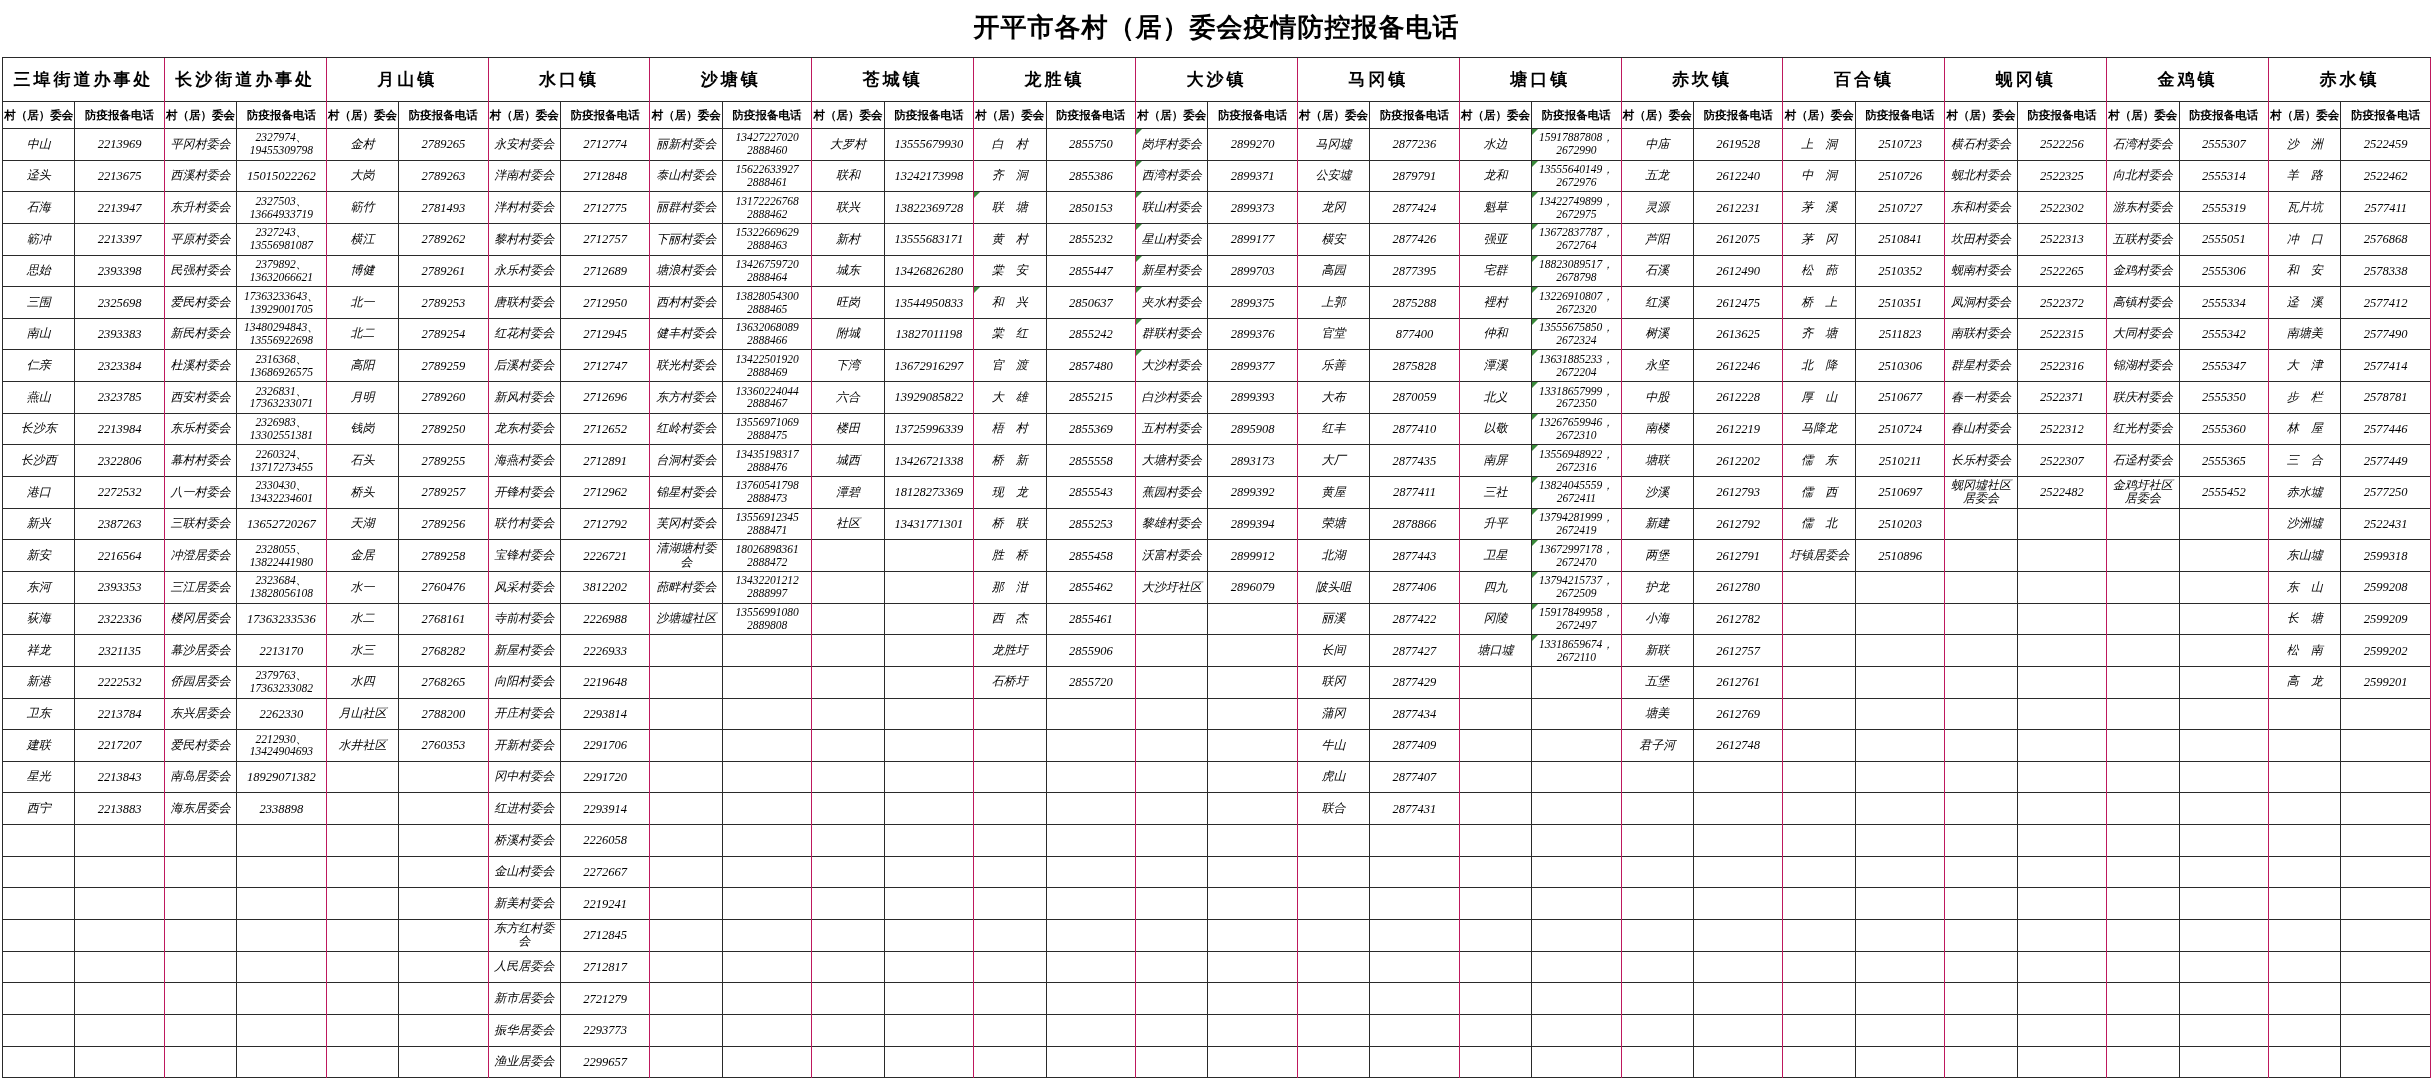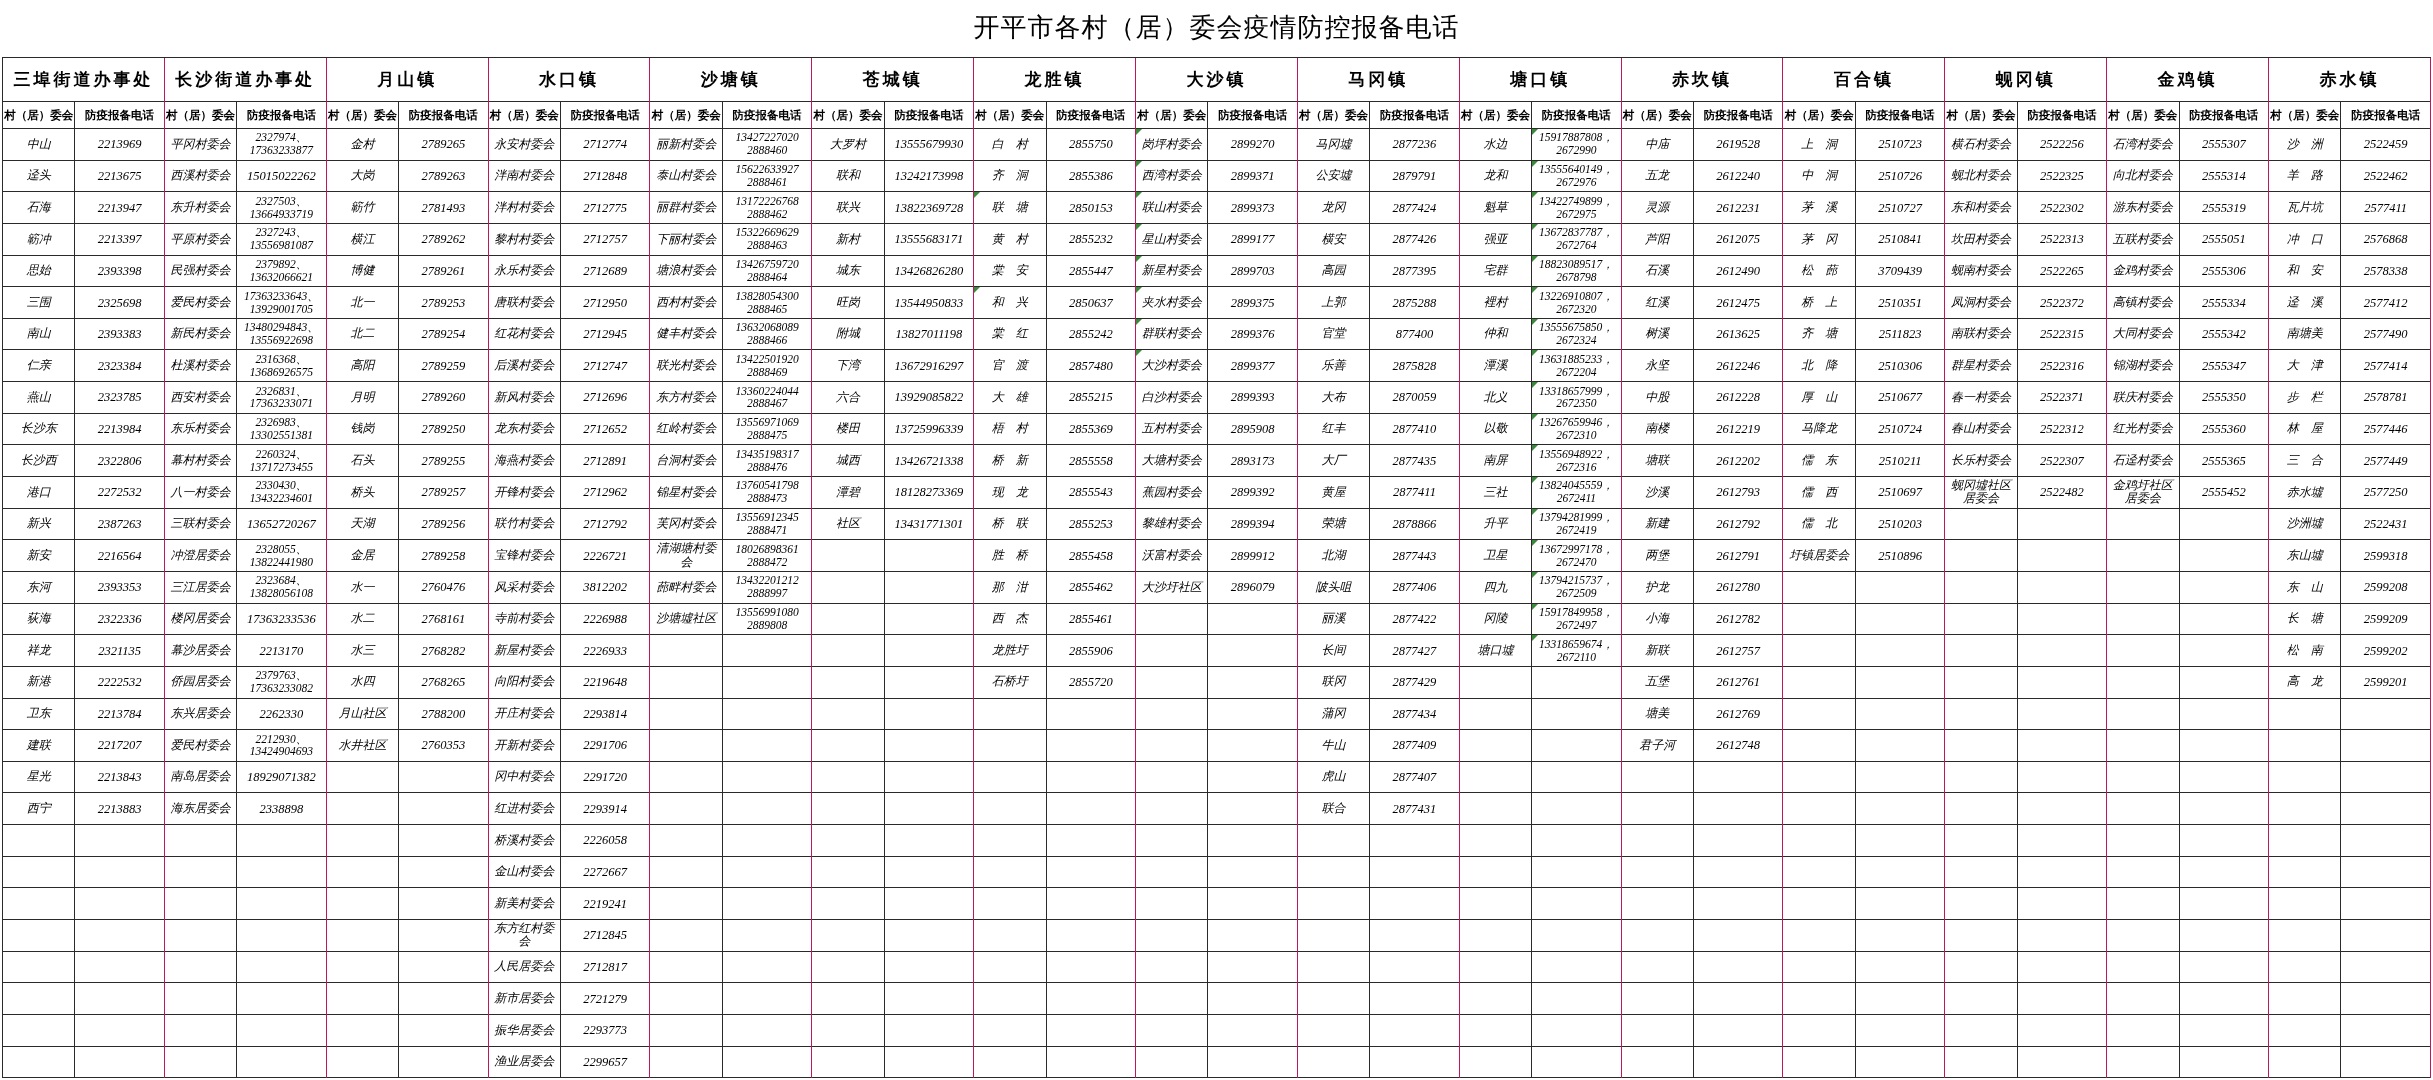--- a/index.html
+++ b/index.html
@@ -2,21 +2,21 @@
 <html><head>
 <meta charset="utf-8">
 <style>
   html,body{margin:0;padding:0;background:#fff;}
   body{
     width:2433px;height:1080px;position:relative;overflow:hidden;
     font-family:"Liberation Serif","DejaVu Serif",serif;color:#000;
   }
   .title{
     position:absolute;top:10px;left:0;width:100%;
-    text-align:center;font-size:26px;font-weight:normal;letter-spacing:1px;
+    text-align:center;font-size:26px;font-weight:bold;letter-spacing:1px;
   }
   .table{
     position:absolute;left:2px;top:57px;width:2429px;bottom:2px;
     display:flex;border-top:1px solid #2a2a2a;border-left:1px solid #2a2a2a;
     box-sizing:border-box;
   }
   .group{
     flex:1 1 0;display:flex;flex-direction:column;min-width:0;
     border-right:1px solid #be185d;box-sizing:border-box;
   }
@@ -186,21 +186,21 @@
     <div class="group">
       <div class="group-header">长沙街道办事处</div>
       <div class="subheader">
         <div class="nh">村（居）委会</div>
         <div class="ph">防疫报备电话</div>
       </div>
       <div class="rows">
         <div class="row">
           <div class="cell name">平冈村委会</div>
           <div class="cell phone twoline">2327974、
-17363233877</div>
+19455309798</div>
         </div>
         <div class="row">
           <div class="cell name">西溪村委会</div>
           <div class="cell phone">15015022262</div>
         </div>
         <div class="row">
           <div class="cell name">东升村委会</div>
           <div class="cell phone twoline">2327503、
 13664933719</div>
         </div>
@@ -1539,21 +1539,21 @@
         <div class="row">
           <div class="cell name">茅　溪</div>
           <div class="cell phone">2510727</div>
         </div>
         <div class="row">
           <div class="cell name">茅　冈</div>
           <div class="cell phone">2510841</div>
         </div>
         <div class="row">
           <div class="cell name">松　蓢</div>
-          <div class="cell phone">3709439</div>
+          <div class="cell phone">2510352</div>
         </div>
         <div class="row">
           <div class="cell name">桥　上</div>
           <div class="cell phone">2510351</div>
         </div>
         <div class="row">
           <div class="cell name">齐　塘</div>
           <div class="cell phone">2511823</div>
         </div>
         <div class="row">

